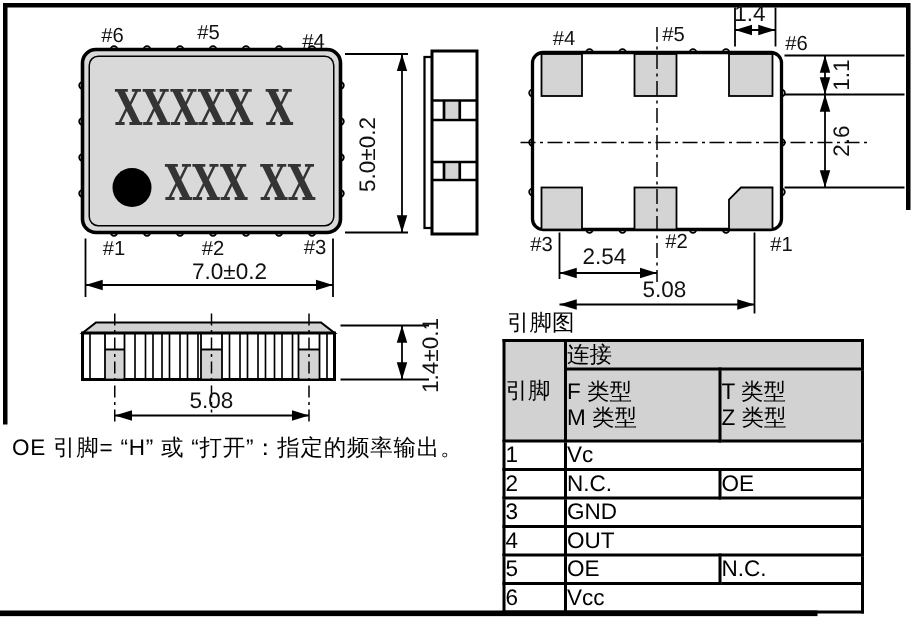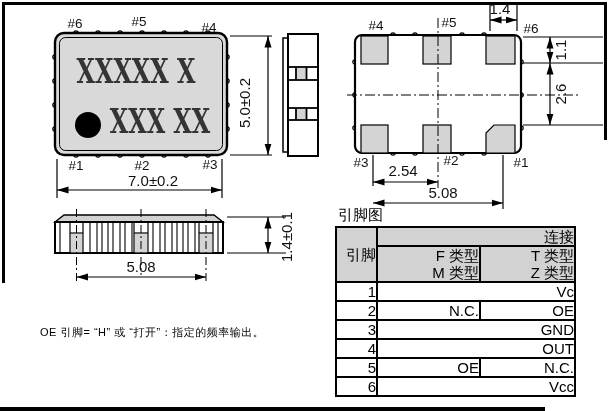--- a/index.html
+++ b/index.html
@@ -4,24 +4,24 @@
 <style>
   html,body{margin:0;padding:0;background:#fff;}
   #stage{position:relative;width:609px;height:411px;background:#ffffff;overflow:hidden;
          font-family:"Liberation Sans","DejaVu Sans",sans-serif;color:#000;}
   .abs{position:absolute;}
   svg text{font-family:"Liberation Sans","DejaVu Sans",sans-serif;fill:#111;}
   svg .dimtxt{font-size:15px;}
   svg .pinlbl{font-size:13.5px;}
   svg .mark{font-family:"DejaVu Serif","Liberation Serif",serif;font-weight:bold;fill:#343434;}
   .frame-seg{position:absolute;background:#000;}
-  #notes{position:absolute;left:8px;top:321px;font-size:11px;line-height:22px;letter-spacing:0.5px;margin-left:32px;}
+  #notes{position:absolute;left:8px;top:288px;font-size:15px;line-height:22px;letter-spacing:0.5px;}
   #tbl-title{position:absolute;left:318px;top:206px;font-size:15px;margin-left:20px;}
   table.pins{position:absolute;left:335px;top:226px;border-collapse:collapse;table-layout:fixed;}
-  table.pins td{border:2px solid #000;text-align:right;vertical-align:middle;
+  table.pins td{border:2px solid #000;text-align:left;vertical-align:middle;
                 font-size:15px;padding:0;line-height:17px;}
   table.pins td.hdr{background:#d2d2d2;}
   table.pins .two-line div{line-height:17px;}
 </style>
 </head>
 <body>
 
 <div id="stage">
 
   <div class="frame-seg" style="left:2px;top:2px;width:604px;height:3px;"></div>
@@ -249,21 +249,21 @@
     <colgroup>
         <col style="width:41px">
         <col style="width:103px">
         <col style="width:95px">
       </colgroup>
     <tbody>
         <tr style="height:19px">
       <td class="hdr" rowspan="2">引脚</td>
       <td class="hdr" colspan="2">连接</td>
     </tr>
-    <tr style="height:36px">
+    <tr style="height:48px">
       <td class="hdr two-line">
         <div>F 类型</div>
         <div>M 类型</div>
       </td>
       <td class="hdr two-line">
         <div>T 类型</div>
         <div>Z 类型</div>
       </td>
     </tr>
     <tr style="height:18px">

